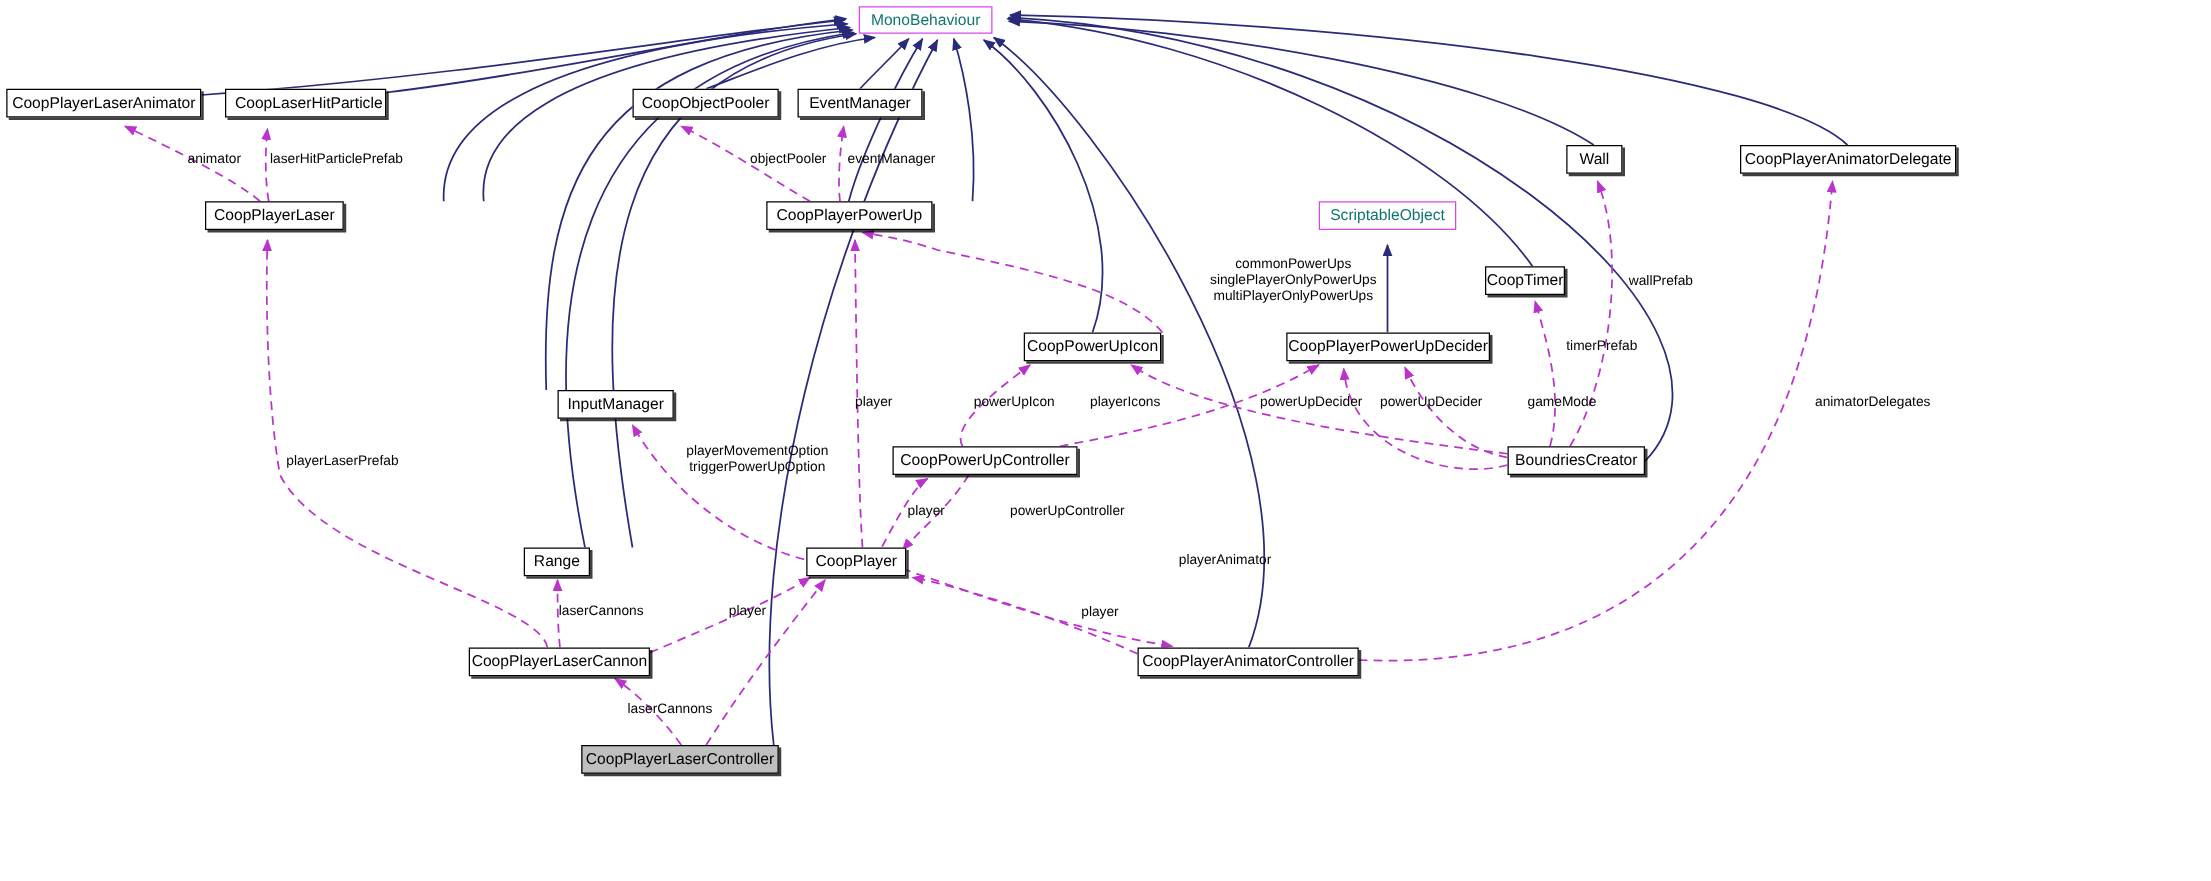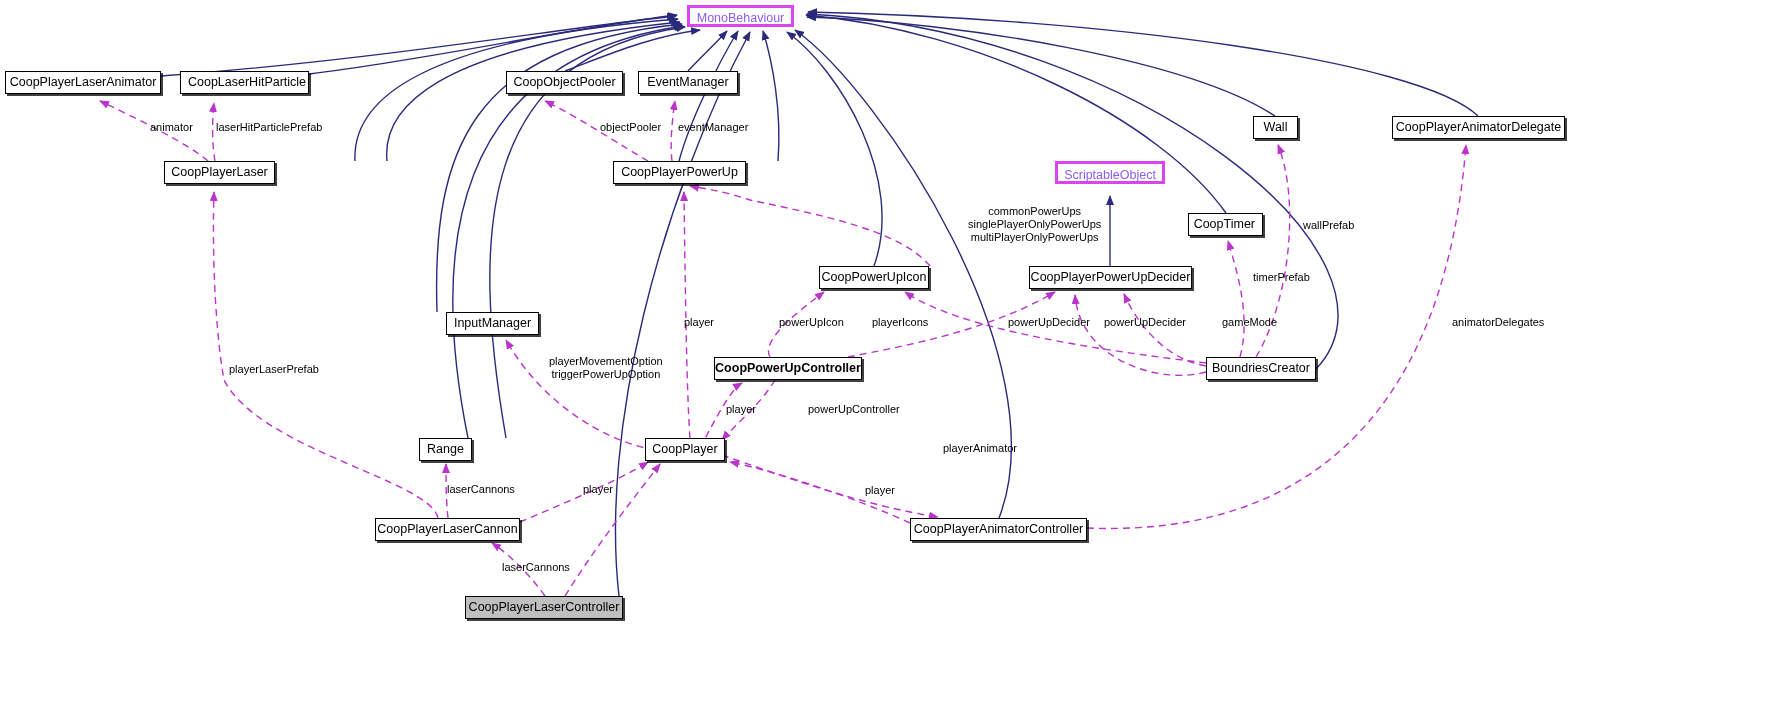--- a/index.html
+++ b/index.html
@@ -7,21 +7,21 @@
        font-family:"Liberation Sans","DejaVu Sans",sans-serif;}
   #diagram{position:relative;width:1769px;height:705px;background:#fff;}
   svg.edges{position:absolute;left:0;top:0;width:1769px;height:705px;}
 
   .node{position:absolute;box-sizing:border-box;
         border:1px solid #000;background:#ffffff;
         display:flex;align-items:center;justify-content:center;
         font-size:12.5px;color:#000;white-space:nowrap;
         line-height:1;padding:0 7px;}
   .node.shadow{box-shadow:2px 2px 0 0 rgba(0,0,0,.75);}
-  .node.base{border:3px solid #d946ef;box-shadow:none;color:#8b5cf6;align-items:flex-end;}
+  .node.base{border:1px solid #d946ef;box-shadow:none;color:#0f766e;}
   .node.focus{background:#bfbfbf;}
 
   .elabel{position:absolute;font-size:11px;color:#000;
           white-space:nowrap;line-height:12px;background:transparent;}
   .elabel.multi{line-height:13px;}
 </style>
 </head>
 <body>
 
 <div id="diagram">
@@ -110,33 +110,33 @@
       </div>
       <div class="node shadow" style="left: 164px; top: 161px; width: 111px; height: 23px;">
         <span>CoopPlayerLaser</span>
       </div>
       <div class="node shadow" style="left: 613px; top: 161px; width: 133px; height: 23px;">
         <span>CoopPlayerPowerUp</span>
       </div>
       <div class="node base" style="left: 1055px; top: 161px; width: 110px; height: 23px;">
         <span>ScriptableObject</span>
       </div>
-      <div class="node shadow" style="left: 1188px; top: 213px; width: 75px; height: 23px; justify-content: flex-end;">
+      <div class="node shadow" style="left: 1188px; top: 213px; width: 64px; height: 23px;">
         <span>CoopTimer</span>
       </div>
       <div class="node shadow" style="left: 819px; top: 266px; width: 110px; height: 23px;">
         <span>CoopPowerUpIcon</span>
       </div>
       <div class="node shadow" style="left: 1029px; top: 266px; width: 163px; height: 23px;">
         <span>CoopPlayerPowerUpDecider</span>
       </div>
       <div class="node shadow" style="left: 446px; top: 312px; width: 93px; height: 23px;">
         <span>InputManager</span>
       </div>
-      <div class="node shadow" style="left: 714px; top: 357px; width: 148px; height: 23px; font-weight: bold;">
+      <div class="node shadow" style="left: 714px; top: 357px; width: 148px; height: 23px;">
         <span>CoopPowerUpController</span>
       </div>
       <div class="node shadow" style="left: 1206px; top: 357px; width: 110px; height: 23px;">
         <span>BoundriesCreator</span>
       </div>
       <div class="node shadow" style="left: 419px; top: 438px; width: 53px; height: 23px;">
         <span>Range</span>
       </div>
       <div class="node shadow" style="left: 645px; top: 438px; width: 80px; height: 23px;">
         <span>CoopPlayer</span>

